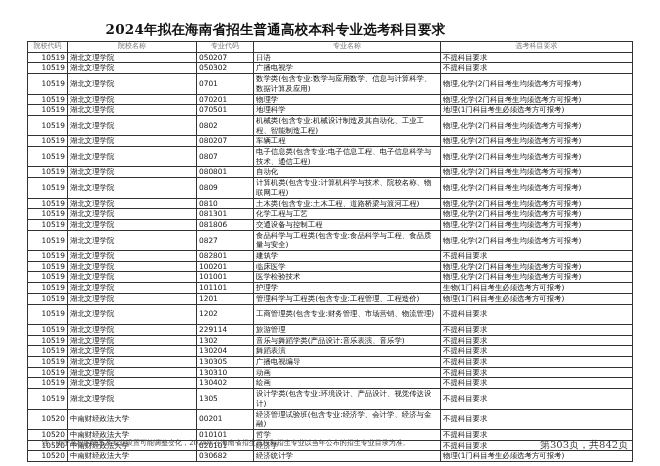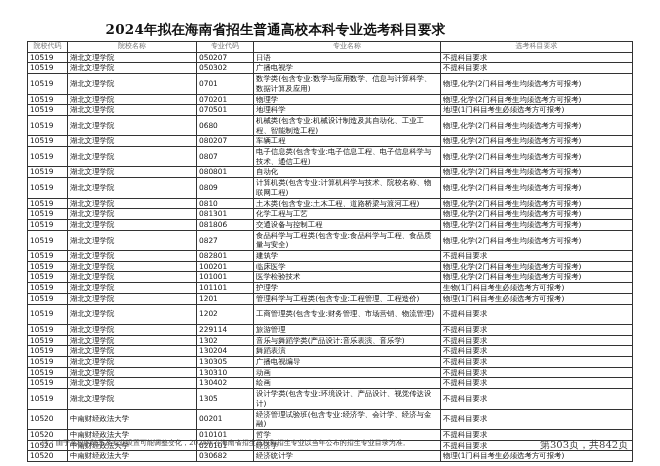--- a/index.html
+++ b/index.html
@@ -7,21 +7,21 @@
          font-family:"DejaVu Sans", sans-serif; color:#111; }
   .title { position:absolute; top:21px; left:0; width:551px; text-align:center;
            font-family:"DejaVu Serif", serif; font-weight:bold; font-size:13.5px; color:#111; letter-spacing:0.2px; }
   table.grid { position:absolute; left:27px; top:41px; width:605px; border-collapse:collapse;
                table-layout:fixed; border:1.5px solid #222; }
   table.grid col.c1 { width:40px; } table.grid col.c2 { width:129px; } table.grid col.c3 { width:57px; }
   table.grid col.c4 { width:187px; } table.grid col.c5 { width:192px; }
   table.grid th, table.grid td { border:1px solid #333; padding:0 2px; font-size:7.4px;
                line-height:9.7px; height:9.7px; vertical-align:middle; overflow:hidden; white-space:normal; }
   table.grid th { font-family:"DejaVu Serif", serif; font-weight:normal; color:#777; text-align:center; font-size:7px; }
-  table.grid td.code { text-align:left; }
+  table.grid td.code { text-align:right; }
   table.grid tr.dbl td { height:19.4px; }
   .footer-note { position:absolute; left:42px; top:438px; font-family:"DejaVu Serif", serif; font-size:7px; color:#444; }
   .footer-page { position:absolute; left:540px; top:438px; font-family:"DejaVu Serif", serif; font-size:10px; color:#444; }
 </style>
 </head>
 <body>
 
 <div class="title">2024年拟在海南省招生普通高校本科专业选考科目要求</div>
 
 <table class="grid">
@@ -73,21 +73,21 @@
       <tr>
         <td class="code">10519</td>
         <td>湖北文理学院</td>
         <td>070501</td>
         <td>地理科学</td>
         <td>地理(1门科目考生必须选考方可报考)</td>
       </tr>
       <tr class="dbl">
         <td class="code">10519</td>
         <td>湖北文理学院</td>
-        <td>0680</td>
+        <td>0802</td>
         <td>机械类(包含专业:机械设计制造及其自动化、工业工程、智能制造工程)</td>
         <td>物理,化学(2门科目考生均须选考方可报考)</td>
       </tr>
       <tr>
         <td class="code">10519</td>
         <td>湖北文理学院</td>
         <td>080207</td>
         <td>车辆工程</td>
         <td>物理,化学(2门科目考生均须选考方可报考)</td>
       </tr>

